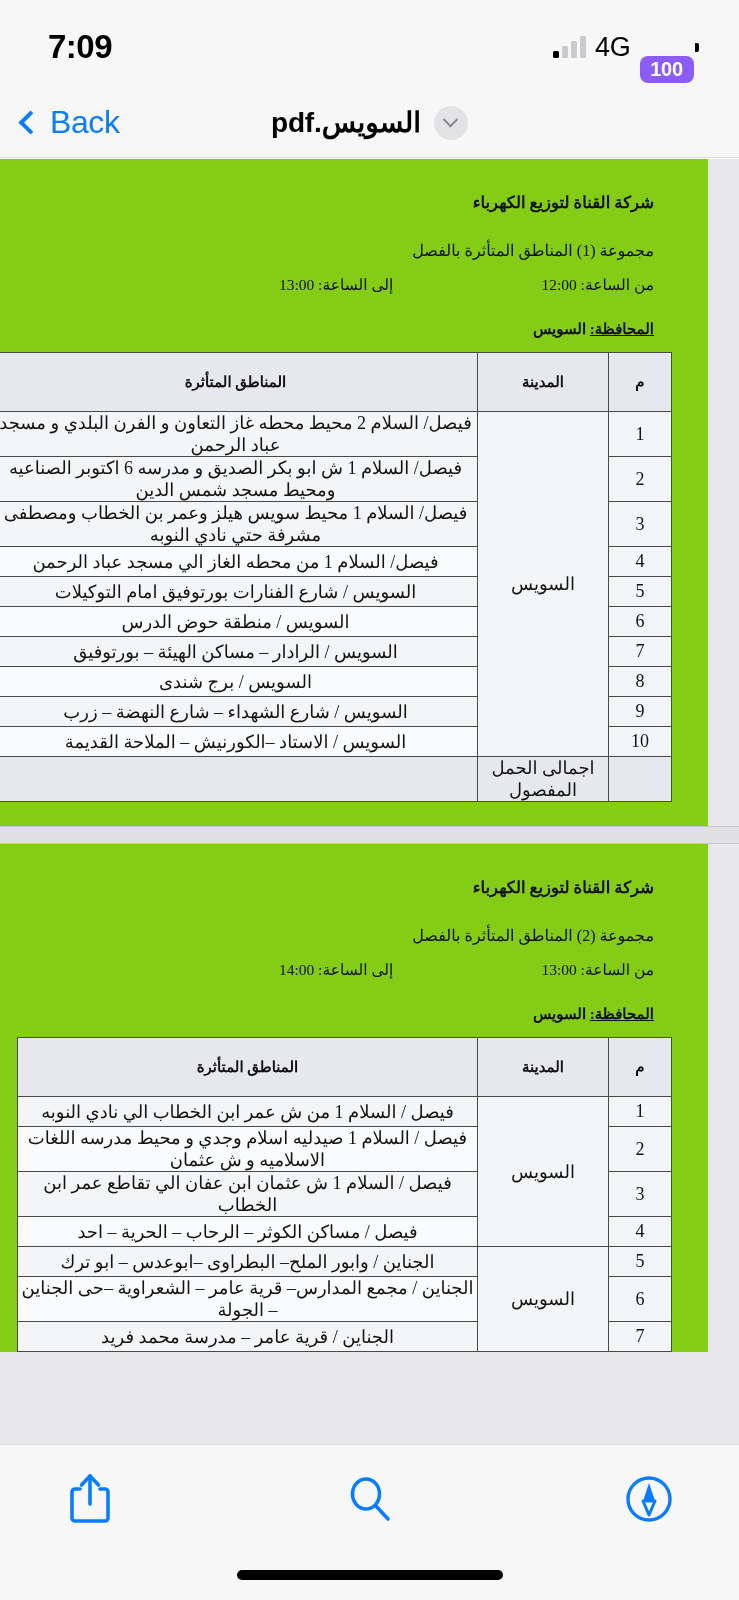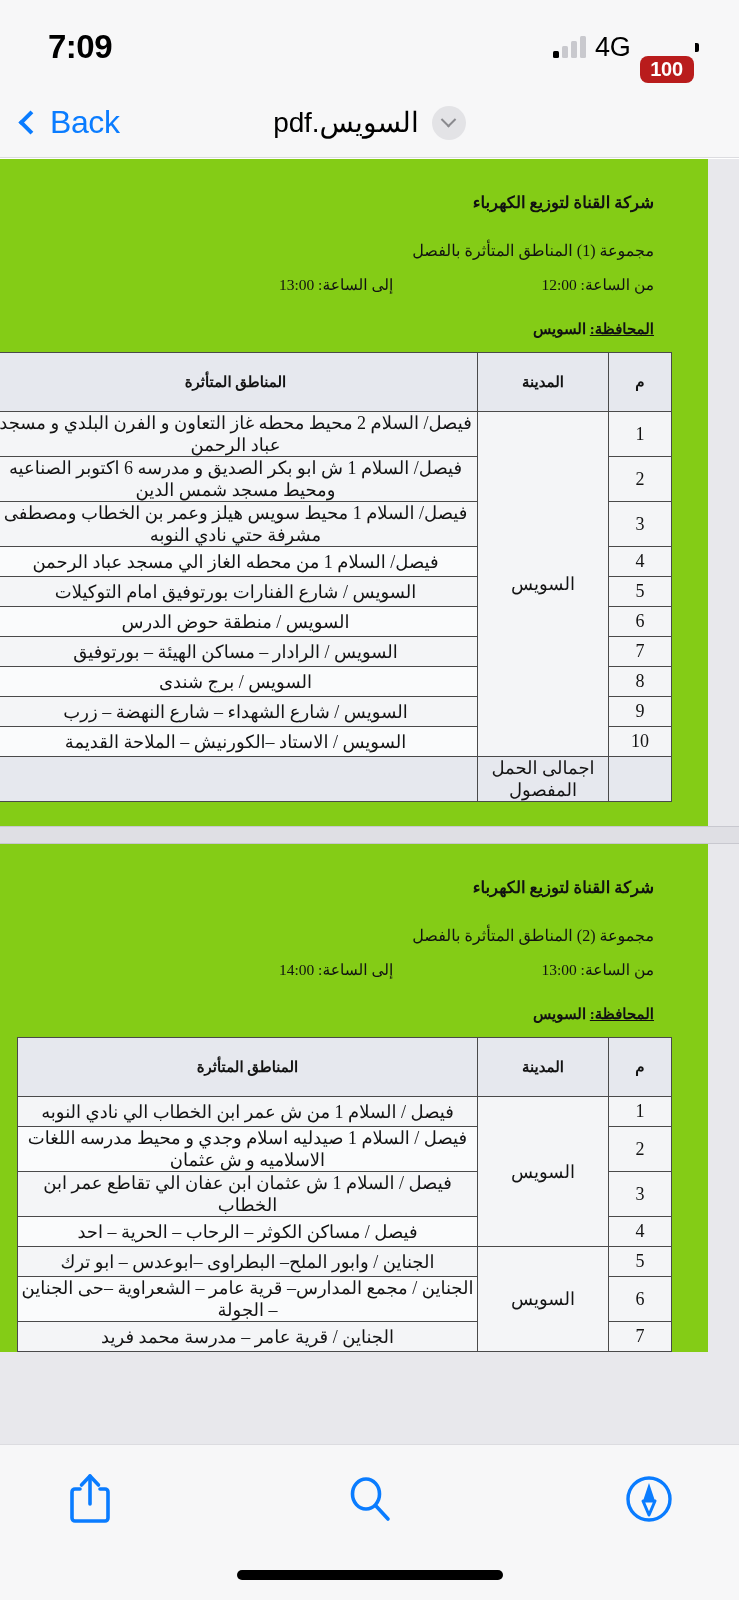--- a/index.html
+++ b/index.html
@@ -64,21 +64,21 @@
     font-weight: 500;
     color: #000;
     letter-spacing: -0.3px;
   }
   .battery {
     position: relative;
     display: flex;
     align-items: center;
   }
   .battery-body {
-    background: #b91c1c;
+    background: #8b5cf6;
     color: #fff;
     font-size: 20px;
     font-weight: 700;
     border-radius: 8px;
     padding: 3px 7px 4px 7px;
     line-height: 1;
     letter-spacing: -0.3px;
     min-width: 40px;
     text-align: center;
     margin-top: 44px;
@@ -127,21 +127,21 @@
     position: absolute;
     left: 0; right: 0;
     display: flex;
     align-items: center;
     justify-content: center;
     gap: 13px;
     pointer-events: none;
   }
   .doc-title {
     font-size: 28px;
-    font-weight: 400;
+    font-weight: 700;
     color: #000;
     letter-spacing: -0.2px;
     direction: rtl;
   }
   .title-chevron {
     width: 34px;
     height: 34px;
     border-radius: 50%;
     background: #e3e3e6;
     display: flex;

